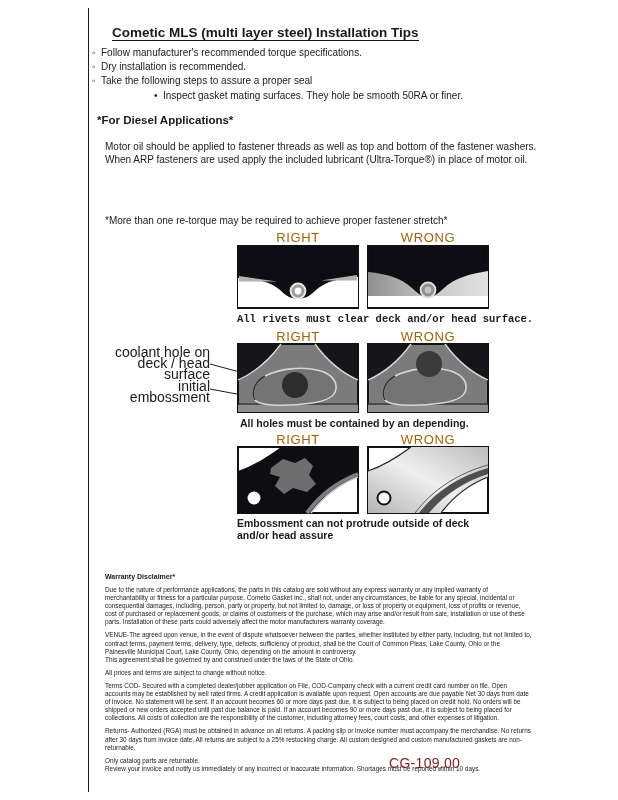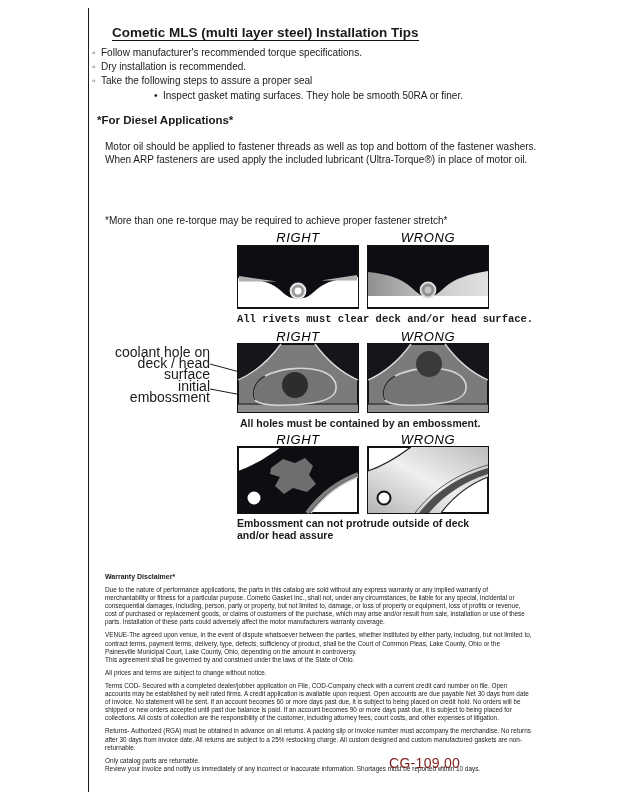--- a/index.html
+++ b/index.html
@@ -18,21 +18,21 @@
   ul.subtips { margin:0 0 0 31px; padding:0; list-style:none; }
   ul.subtips li { position:relative; padding-left:9px; font-size:10px; line-height:14.2px; }
   ul.subtips li::before { content:"•"; position:absolute; left:0; top:0; font-size:10px; }
 
   .diesel-heading { position:absolute; left:97px; top:114px; margin:0; font-size:11.5px; font-weight:bold; }
   .body-para { position:absolute; left:97px; width:449px; margin:8px; font-size:10px; line-height:13px; }
   .p1 { top:132px; }
   .p2 { top:164px; }
   .note { top:206px; }
 
-  .dg-head { position:absolute; width:122px; text-align:center; font-size:13px; letter-spacing:0.6px; color:#000000;font-style:italic; }
+  .dg-head { position:absolute; width:122px; text-align:center; font-size:13px; letter-spacing:0.6px; color:#a16207; }
   .dg-box  { position:absolute; width:122px; }
   .dg-box svg { display:block; }
   .caption { position:absolute; font-size:10.5px; font-weight:bold; line-height:12px; white-space:pre-line; }
 
   .r1 .dg-head { top:230px; }
   .r1 .dg-box  { top:245px; }
   .r2 .dg-head { top:329px; }
   .r2 .dg-box  { top:343px; }
   .r3 .dg-head { top:432px; }
   .r3 .dg-box  { top:446px; }
@@ -142,21 +142,21 @@
         <path d="M44,1 C33,16 17,30 1,37" stroke="#dcdcdc" stroke-width="1.3" fill="none"></path>
         <path d="M121,1 L78,1 C89,16 105,30 121,37 Z" fill="#16161a"></path>
         <path d="M78,1 C89,16 105,30 121,37" stroke="#dcdcdc" stroke-width="1.3" fill="none"></path>
         <path d="M1,61 L121,61" stroke="#3c3c3c" stroke-width="1.5"></path>
         <rect x="1" y="62" width="120" height="7" fill="#8d8d8d"></rect>
         <path d="M18,57 C14,50 17,39 28,33 C42,26 64,23 80,27 C94,30 100,38 99,46 C98,54 89,58 75,60 C54,63 24,64 18,57 Z" fill="#747474" stroke="#d6d6d6" stroke-width="1.6"></path>
         <path d="M28,33 C17,39 14,50 18,57" stroke="#2e2e2e" stroke-width="1.5" fill="none"></path>
         <circle cx="62" cy="21" r="13" fill="#3a3a3a"></circle>
       </svg>
     </div>
-    <div class="caption cap2">All holes must be contained by an embossment.</div>
+    <div class="caption cap2">All holes must be contained by an depending.</div>
   </div>
 
   <div class="r3">
     <div class="dg-head col-left">RIGHT</div>
     <div class="dg-head col-right">WRONG</div>
 
     <div class="dg-box col-left">
       <svg width="122" height="68" viewBox="0 0 122 68">
         <rect x="1" y="1" width="120" height="66" fill="#ffffff" stroke="#111" stroke-width="2"></rect>
         <path d="M1,67 L1,25 C16,20 32,10 44,1 L121,1 L121,31 C103,38 86,51 74,67 Z" fill="#0e0e12"></path>

